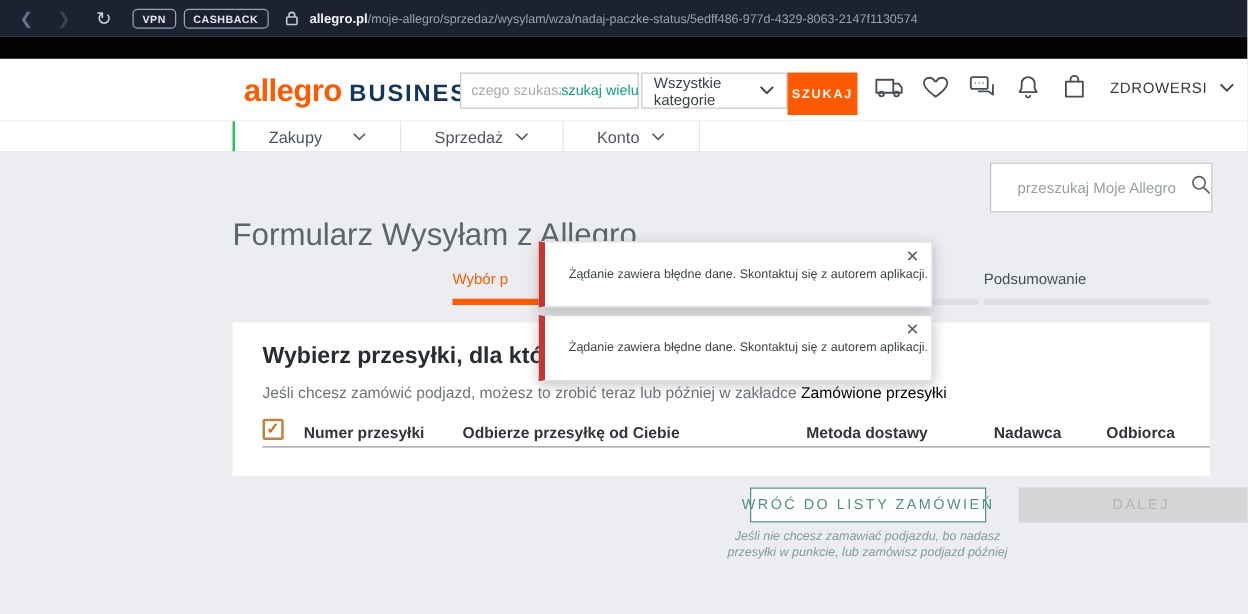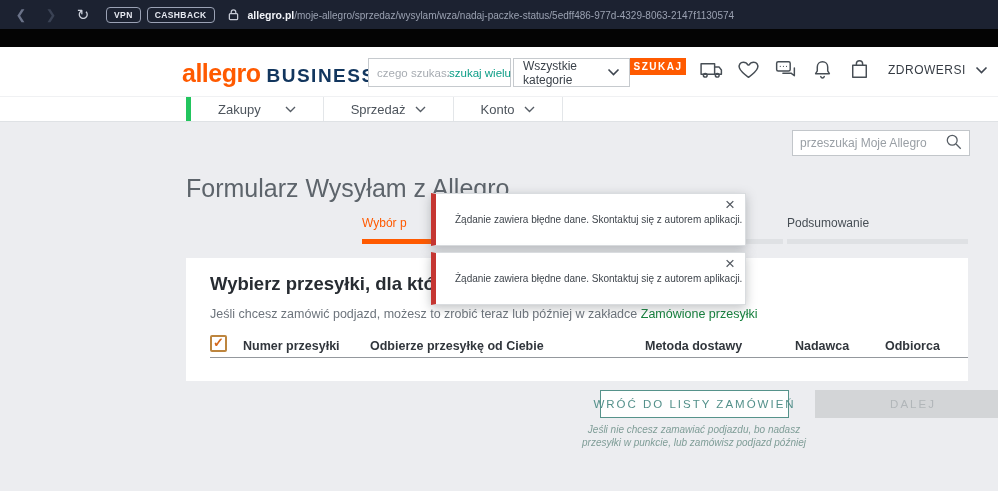--- a/index.html
+++ b/index.html
@@ -28,38 +28,38 @@
   }
   .b-badge + .b-badge { margin-left:6px; }
   .b-lock { margin-left:13px; display:flex; align-items:center; }
   .b-url { margin-left:9px; font-size:10px; color:#9aa1b1; white-space:nowrap; }
   .b-url b { color:#f1f3f8; font-weight:bold; font-size:10.5px; }
 
   .black-strip { position:absolute; top:29px; left:0; width:998px; height:18px; background:#040404; z-index:59; }
 
   
   .site-header { position:absolute; top:47px; left:0; width:998px; height:49px; background:#fff; z-index:10; }
-  .logo { position:absolute; left:182px; top:12px; display:flex; align-items:baseline; gap:6px; }
+  .logo { position:absolute; left:195px; top:12px; display:flex; align-items:baseline; gap:6px; }
   .logo-primary { color:#ff5a00; font-weight:bold; font-size:25px; letter-spacing:-0.5px; }
   .logo-secondary { color:#12365e; font-weight:bold; font-size:19px; letter-spacing:1.5px; }
   .h-search-box {
     position:absolute; left:368px; top:11px; width:143px; height:29px;
     border:1px solid #c6cace; background:#fff; display:flex; align-items:center;
     justify-content:space-between; padding:0 8px;
   }
   .h-search-box input { border:none; outline:none; width:72px; font-size:11.5px; color:#333; font-family:inherit; }
   .h-search-box input::placeholder { color:#a7acb2; }
   .h-multi-link { font-size:11.5px; color:#0d9e87; white-space:nowrap; cursor:pointer; }
   .h-select {
     position:absolute; left:513px; top:11px; width:117px; height:29px;
     border:1px solid #c6cace; background:#fff; display:flex; align-items:center;
     justify-content:space-between; padding:0 9px; font-size:12px; color:#3b424a; cursor:pointer;
   }
   .h-search-btn {
-    position:absolute; left:630px; top:11px; width:56px; height:17px;
+    position:absolute; left:630px; top:11px; width:56px; height:34px;
     background:#ff5a00; border:none; color:#fff; font-weight:bold;
     font-size:10px; letter-spacing:1.5px; cursor:pointer; font-family:inherit;
   }
   .h-icons { position:absolute; left:699px; top:10px; display:flex; gap:12px; align-items:center; }
   .h-icon { width:25px; height:25px; color:#474e55; cursor:pointer; }
   .h-icon svg { width:100%; height:100%; stroke:currentColor; fill:none; stroke-width:1.4; stroke-linecap:round; stroke-linejoin:round; }
   .account { position:absolute; left:888px; top:16px; display:flex; align-items:center; gap:9px; cursor:pointer; }
   .account-name { font-size:12px; color:#363c44; letter-spacing:.5px; }
 
   .chev svg { display:block; }
@@ -67,27 +67,27 @@
   
   .nav-bar {
     position:absolute; top:96px; left:0; width:998px; height:26px; background:#fff;
     border-top:1px solid #f0f1f3; border-bottom:1px solid #dfe2e5;
     display:flex; padding-left:186px; z-index:10;
   }
   .nav-item {
     display:flex; align-items:center; gap:9px; padding:0 27px;
     border-right:1px solid #e3e6e9; font-size:13px; color:#4d545c; cursor:pointer;
   }
-  .nav-item:first-child { border-left:5px solid #22c55e;gap:24px; }
+  .nav-item:first-child { border-left:2px solid #22c55e;gap:24px; }
 
   
   .mya-search {
-    position:absolute; left:792px; top:130px; width:178px; height:26px;
+    position:absolute; left:792px; top:130px; width:178px; height:40px;
     background:#fff; border:1px solid #c2c6ca; display:flex; align-items:center;
-    justify-content:space-between; padding:0 7px;
+    justify-content:space-between; padding:0 21px;
   }
   .mya-search input { border:none; outline:none; width:138px; font-size:12px; color:#333; font-family:inherit; }
   .mya-search input::placeholder { color:#999fa5; }
 
   
   .page-title { position:absolute; left:186px; top:174px; font-size:25px; font-weight:400; color:#5d646b; z-index:1; }
 
   
   .steps { position:absolute; left:186px; top:216px; width:782px; height:30px; z-index:1; }
   .step { position:absolute; top:0; }
@@ -98,21 +98,21 @@
   .bar-gray { background:#dfe1e4; }
   .s1 { left:0;   width:172px; }
   .s2 { left:176px; width:172px; }
   .s3 { left:352px; width:245px; }
   .s4 { left:601px; width:181px; }
 
   
   .card { position:absolute; left:186px; top:258px; width:782px; height:123px; background:#fff; z-index:2; }
   .card-heading { position:absolute; left:24px; top:15px; font-size:18.5px; font-weight:bold; color:#272c32; white-space:nowrap; }
   .card-sub { position:absolute; left:24px; top:49px; font-size:12.5px; color:#6d747c; white-space:nowrap; }
-  .card-sub a { color:#15803d; text-decoration:none; cursor:pointer; }
+  .card-sub a { color:#000000; text-decoration:none; cursor:pointer; }
   .checkbox {
     position:absolute; left:24px; top:77px; width:17px; height:17px;
     border:2px solid #bd853e; border-radius:2px; background:#fff;
     display:flex; align-items:center; justify-content:center; cursor:pointer;
   }
   .checkbox .check { color:#d4691c; font-size:13px; font-weight:bold; line-height:1; margin-top:-2px; }
   .th { position:absolute; top:81px; font-size:12.5px; font-weight:bold; color:#31363c; white-space:nowrap; }
   .th1 { left:57px; } .th2 { left:184px; } .th3 { left:459px; } .th4 { left:609px; } .th5 { left:699px; }
   .t-divider { position:absolute; left:24px; top:99px; width:758px; border-top:1px solid #94989d; }
 

